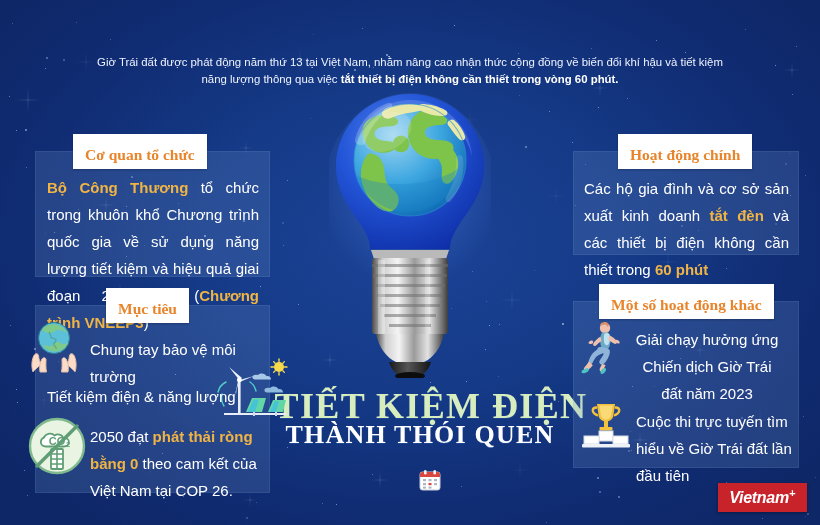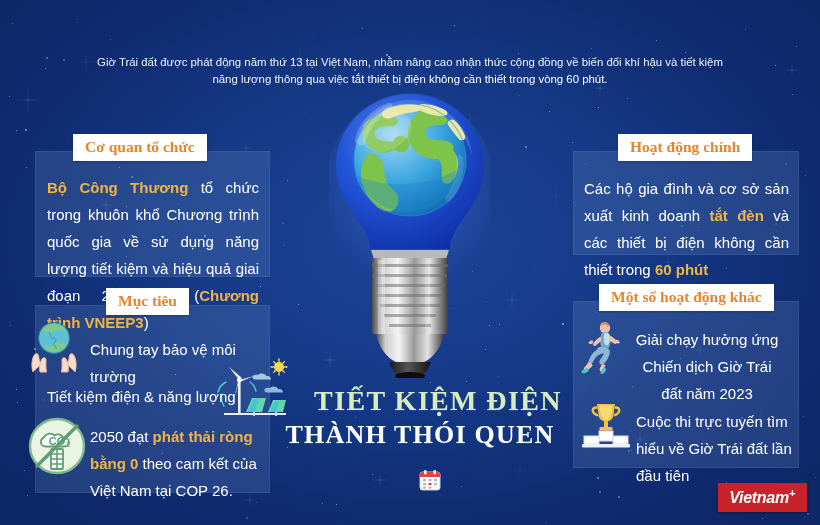--- a/index.html
+++ b/index.html
@@ -41,31 +41,31 @@
     color:#dff0c8;
     text-shadow:0 1px 0 #2a5aa8, 0 0 9px rgba(180,220,150,.28);
     white-space:nowrap;
   }
   .subtitle{
     position:absolute; left:88px; width:644px; top:54px;
     text-align:center;
     font-size:11.4px; line-height:16.5px;
     color:#eef3ff;
   }
-  .subtitle b{ font-weight:normal; color:#ffffff; }
+  .subtitle b{ font-weight:bold; color:#ffffff; }
 
   
   .chip{
     position:absolute;
     background:#ffffff;
     color:#e8842a;
     font-family:"Liberation Serif", serif;
     font-weight:bold;
     font-size:15.5px;
-    padding:4px 12px 5px;
+    padding:12px 12px 5px;
     white-space:nowrap;
     z-index:6;
     box-shadow:0 1px 2px rgba(0,0,0,.25);
   }
 
   
   .panel{
     position:absolute;
     background:rgba(116,150,205,.22);
     border:1px solid rgba(150,180,225,.12);
@@ -79,24 +79,24 @@
     z-index:5;
   }
   .ptext .hl{ color:#f0b445; font-weight:bold; }
   .justify{ text-align:justify; text-align-last:left; }
 
   
   #bulb{ position:absolute; left:329px; top:88px; width:162px; height:290px; z-index:4; }
 
   
   .slogan1{
-    position:absolute; left:268px; width:340px; top:385px;
+    position:absolute; left:261px; width:340px; top:385px;
     text-align:center;
     font-family:"Liberation Serif", serif;
-    font-weight:bold; font-size:28px; letter-spacing:1.4px;
+    font-weight:bold; font-size:36px; letter-spacing:1.4px;
     color:#d8edbe;
     text-shadow:0 1px 0 #1d4594;
     white-space:nowrap;
   }
   .slogan2{
     position:absolute; left:250px; width:340px; top:420px;
     text-align:center;
     font-family:"Liberation Serif", serif;
     font-weight:bold; font-size:26px; letter-spacing:1.2px;
     color:#ffffff;

